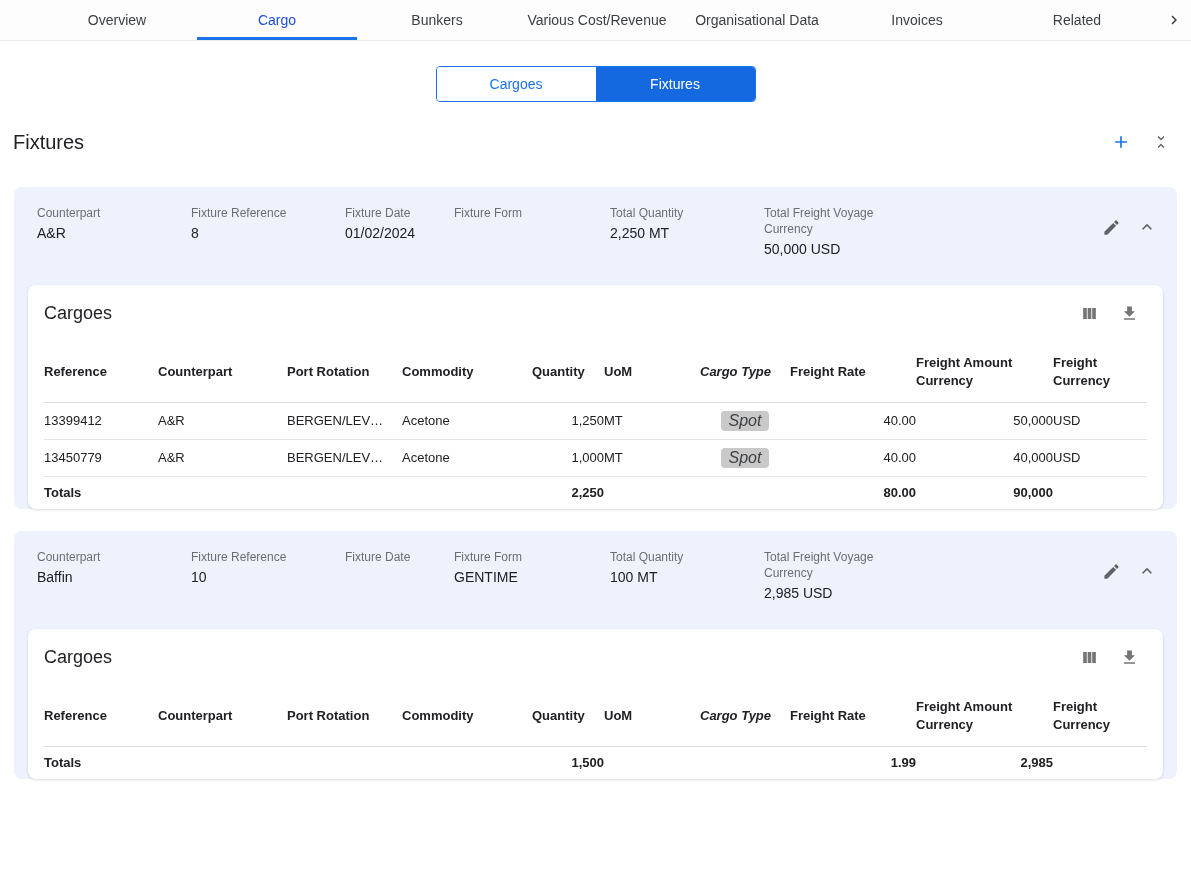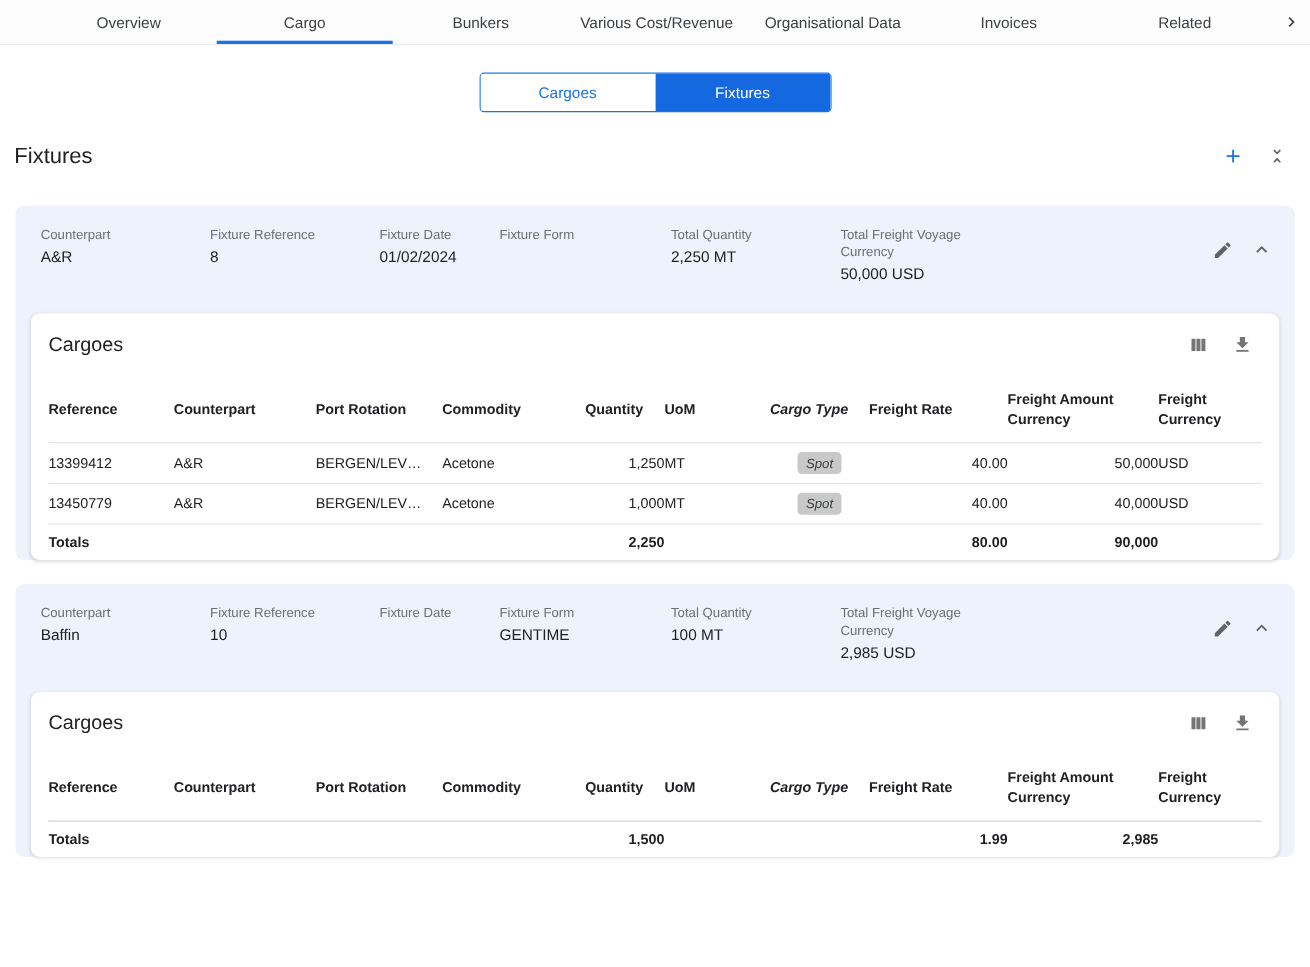--- a/index.html
+++ b/index.html
@@ -17,21 +17,21 @@
     display: flex; align-items: center;
     height: 41px; padding-left: 37px;
     background: #fdfdfe;
     border-bottom: 1px solid #e9eaec;
   }
   .nav-tab {
     width: 160px; height: 40px; line-height: 40px;
     text-align: center; font-size: 14px; color: #3c4043;
     position: relative; white-space: nowrap;
   }
-  .nav-tab.active { color: #404040; }
+  .nav-tab.active { color: #1d4ed8; }
   .nav-tab.active::after {
     content: ""; position: absolute; left: 0; right: 0; bottom: 0;
     height: 3px; background: #1a73e8;
   }
   .nav-scroll { margin-left: auto; margin-right: 8px; color: #3c4043; display: flex; align-items: center; }
 
   
   .toggle-wrap { display: flex; justify-content: center; margin-top: 25px; }
   .toggle-group { display: flex; border: 1px solid #1a73e8; border-radius: 4px; overflow: hidden; }
   .toggle-btn { width: 159px; height: 34px; font-size: 14px; }
@@ -91,21 +91,21 @@
   }
   .cargo-table tr.totals td { font-weight: 700; border-bottom: none; }
   .al-r { text-align: right; }
   .al-c { text-align: center; font-style: italic; }
   .pr-s { padding-right: 6px; }
   .pr-l { padding-right: 24px; }
   .pl-l { padding-left: 28px; }
   .pl-s { padding-left: 6px; }
   .badge {
     display: inline-block; background: #c9c9c9; color: #3c4043;
-    border-radius: 4px; padding: 3px 8px; font-size: 12px; line-height: 14px;
+    border-radius: 4px; padding: 3px 8px; font-size: 16px; line-height: 14px;
   }
 </style>
 </head>
 <body>
 
 <nav class="nav">
   <div class="nav-tab">Overview</div>
   <div class="nav-tab active">Cargo</div>
   <div class="nav-tab">Bunkers</div>
   <div class="nav-tab">Various Cost/Revenue</div>

